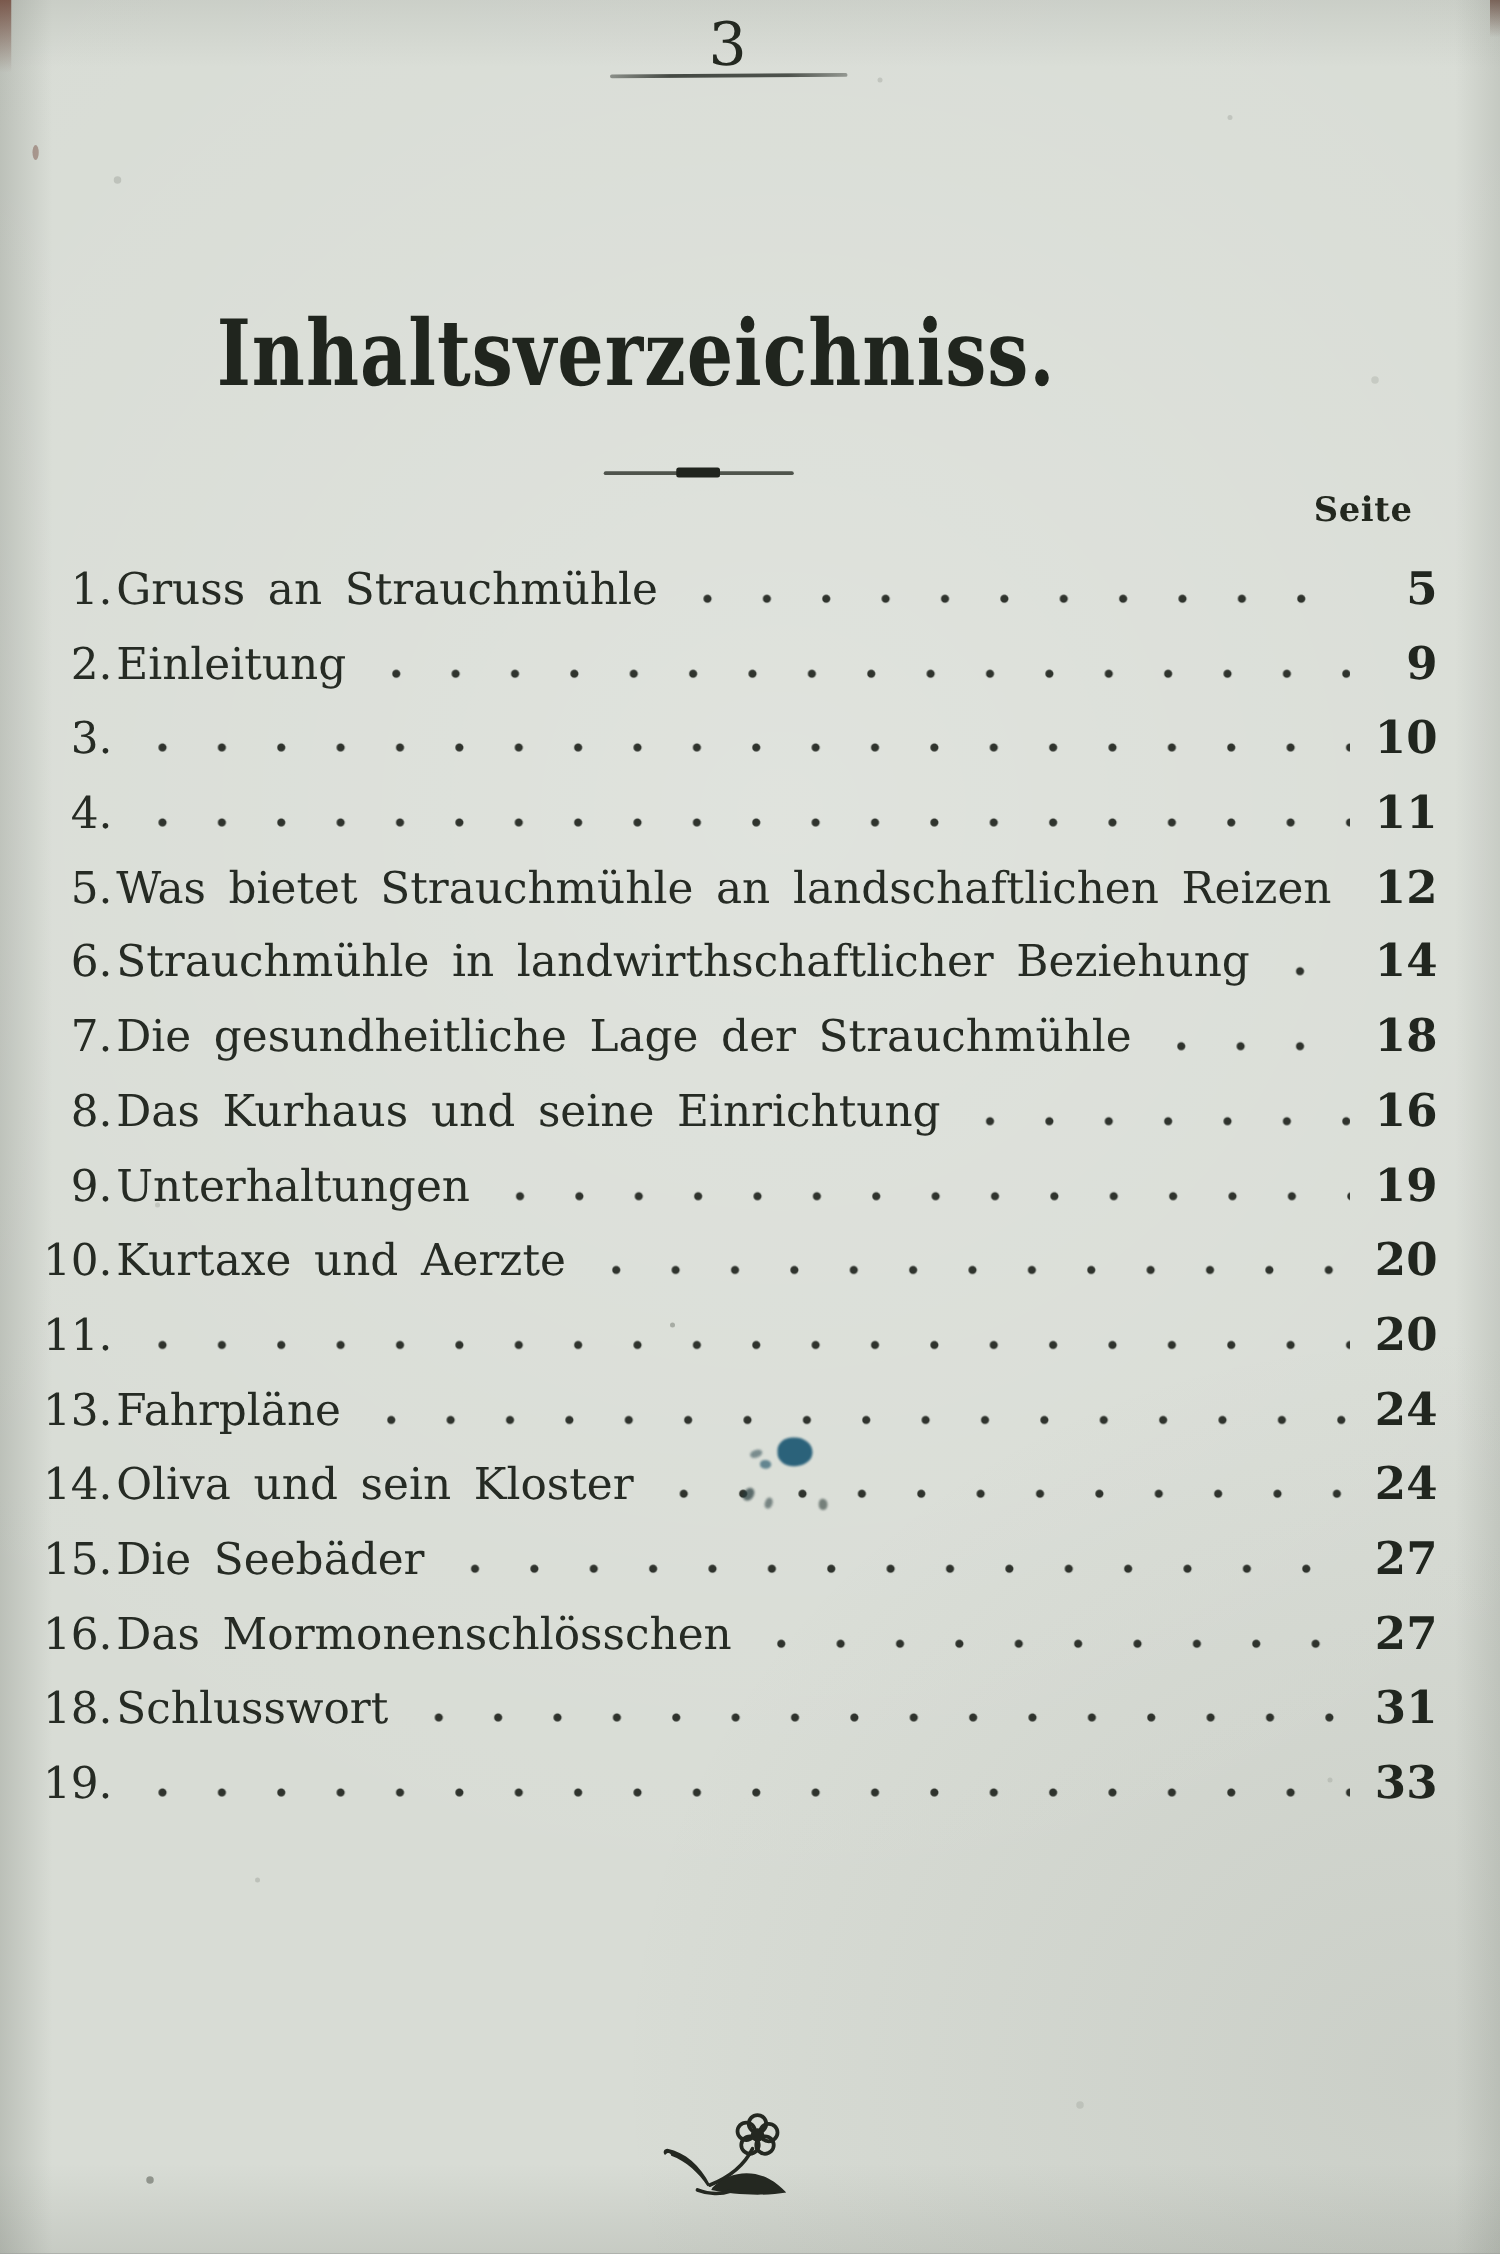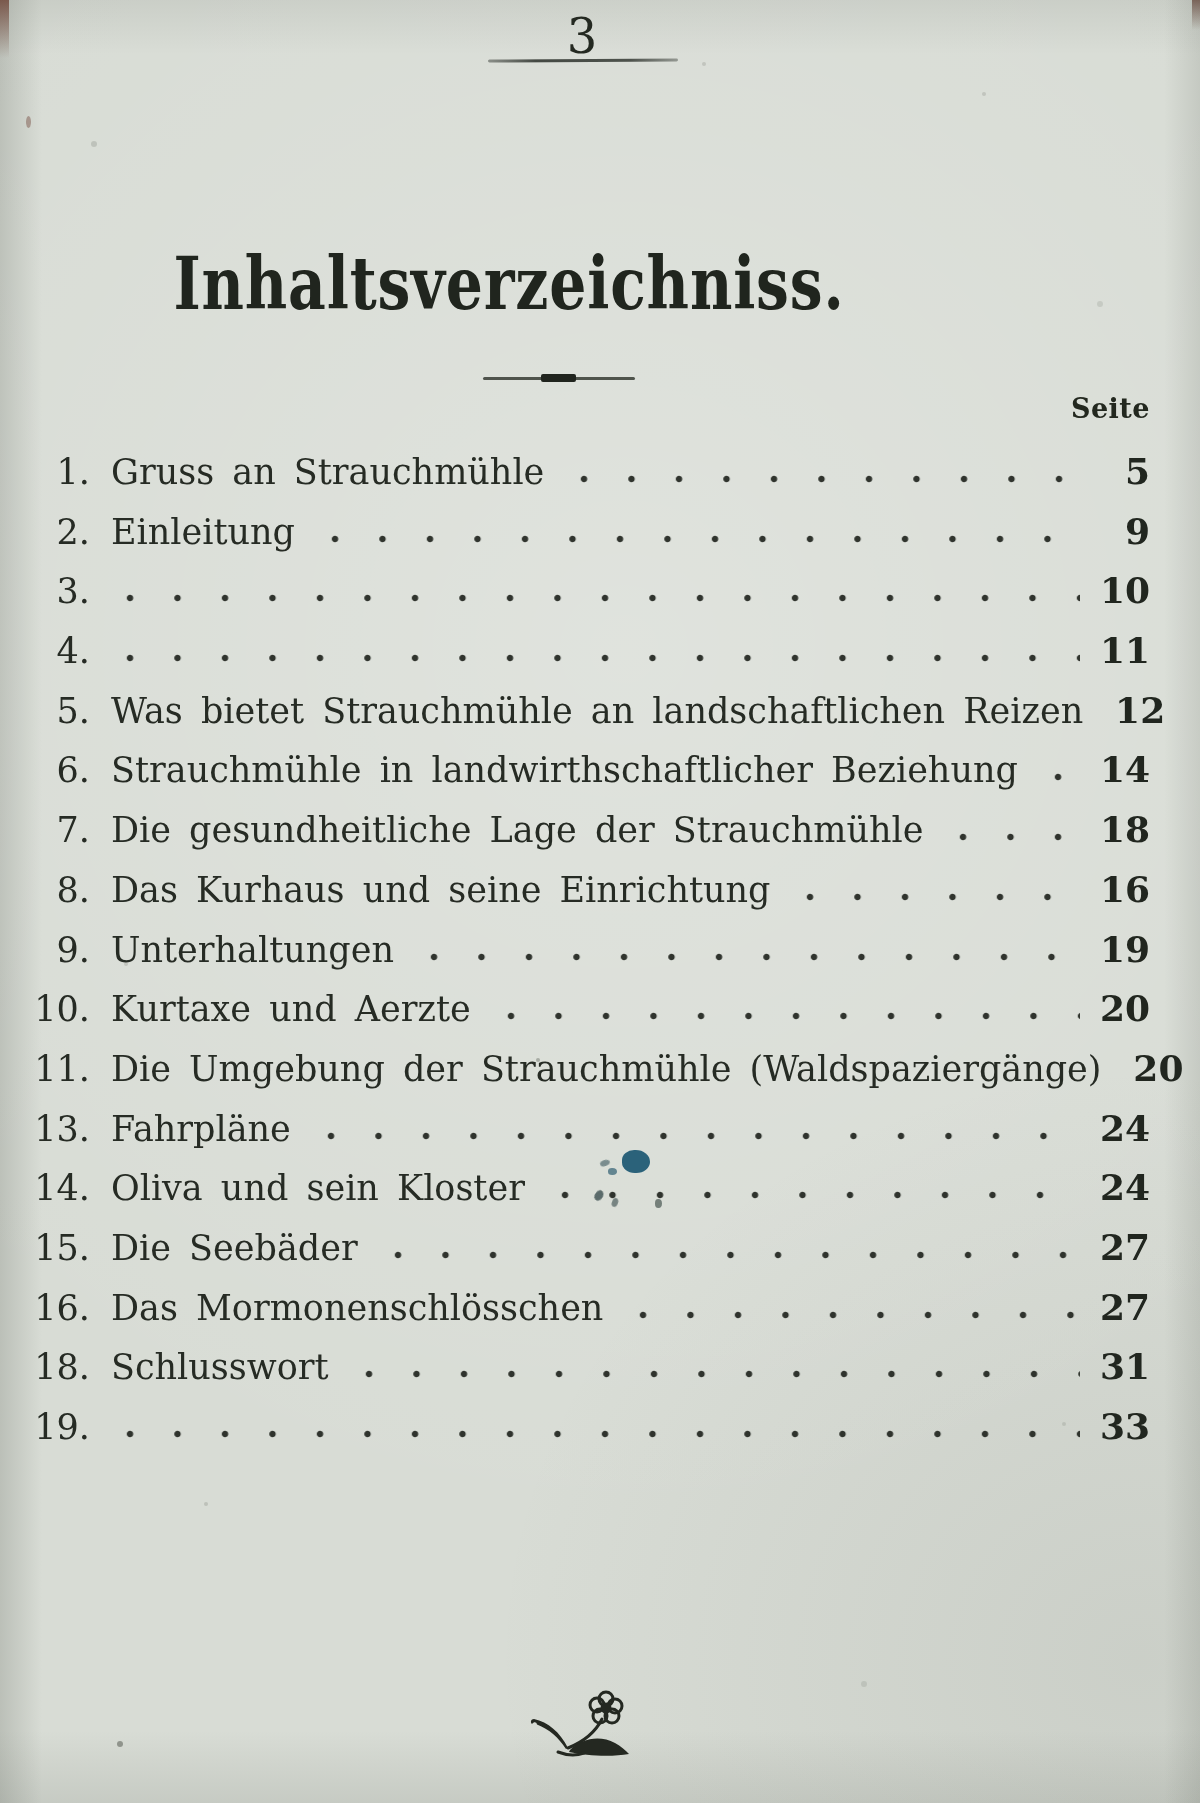--- a/index.html
+++ b/index.html
@@ -70,28 +70,28 @@
   .divider .thin {
     position:absolute; top:5px; left:0; right:0; height:2.5px;
     background:rgba(38,43,36,0.78); border-radius:2px;
   }
   .divider .thick {
     position:absolute; top:2px; left:58px; width:35px; height:8px;
     background:#20241e; border-radius:2px;
   }
 
   .seite-label {
-    position:absolute; top:393px; right:50px;
+    position:absolute; top:393px; right:70px;
     font-size:27px; font-weight:bold; letter-spacing:0.5px; color:#23281f;
   }
 
   .toc { position:absolute; top:450px; left:32px; width:1118px; }
   .toc-row { display:flex; align-items:baseline; height:59.7px; }
   .toc-num  { flex:none; width:58px; text-align:right; font-size:35px; }
-  .toc-title{ flex:none; margin-left:21px; font-size:35px; white-space:nowrap; word-spacing:0.2em; }
+  .toc-title{ flex:none; margin-left:3px; font-size:35px; white-space:nowrap; word-spacing:0.2em; }
   .leader {
     flex:1 1 auto; min-width:0; height:42px; align-self:flex-start; margin-left:12px; margin-right:6px;
     background-image:radial-gradient(circle at 24px 29px, rgba(33,37,31,0.92) 2.7px, rgba(33,37,31,0) 3.7px);
     background-size:47.5px 42px; background-repeat:repeat-x; background-position:4px 0;
   }
   .toc-page { flex:none; width:64px; text-align:right; font-size:36px; font-weight:bold; color:#21261f; }
 
   .ink-blot { position:absolute; border-radius:46% 54% 52% 48%; filter:blur(0.7px); }
   .blot-a { top:1150px; left:622px; width:28px; height:23px; background:#1d5873; opacity:0.92; }
   .blot-b { top:1168px; left:608px; width:9px;  height:7px;  background:#24566b; opacity:0.65; }
@@ -188,21 +188,20 @@
 
     <div class="toc-row">
       <span class="toc-num">10.</span>
       <span class="toc-title">Kurtaxe und Aerzte</span>
       <span class="leader"></span>
       <span class="toc-page">20</span>
     </div>
 
     <div class="toc-row">
       <span class="toc-num">11.</span>
-      <span class="toc-title">Die Umgebung der Strauchmühle (Waldspaziergänge)</span>
       <span class="leader"></span>
       <span class="toc-page">20</span>
     </div>
 
 
     <div class="toc-row">
       <span class="toc-num">13.</span>
       <span class="toc-title">Fahrpläne</span>
       <span class="leader"></span>
       <span class="toc-page">24</span>

